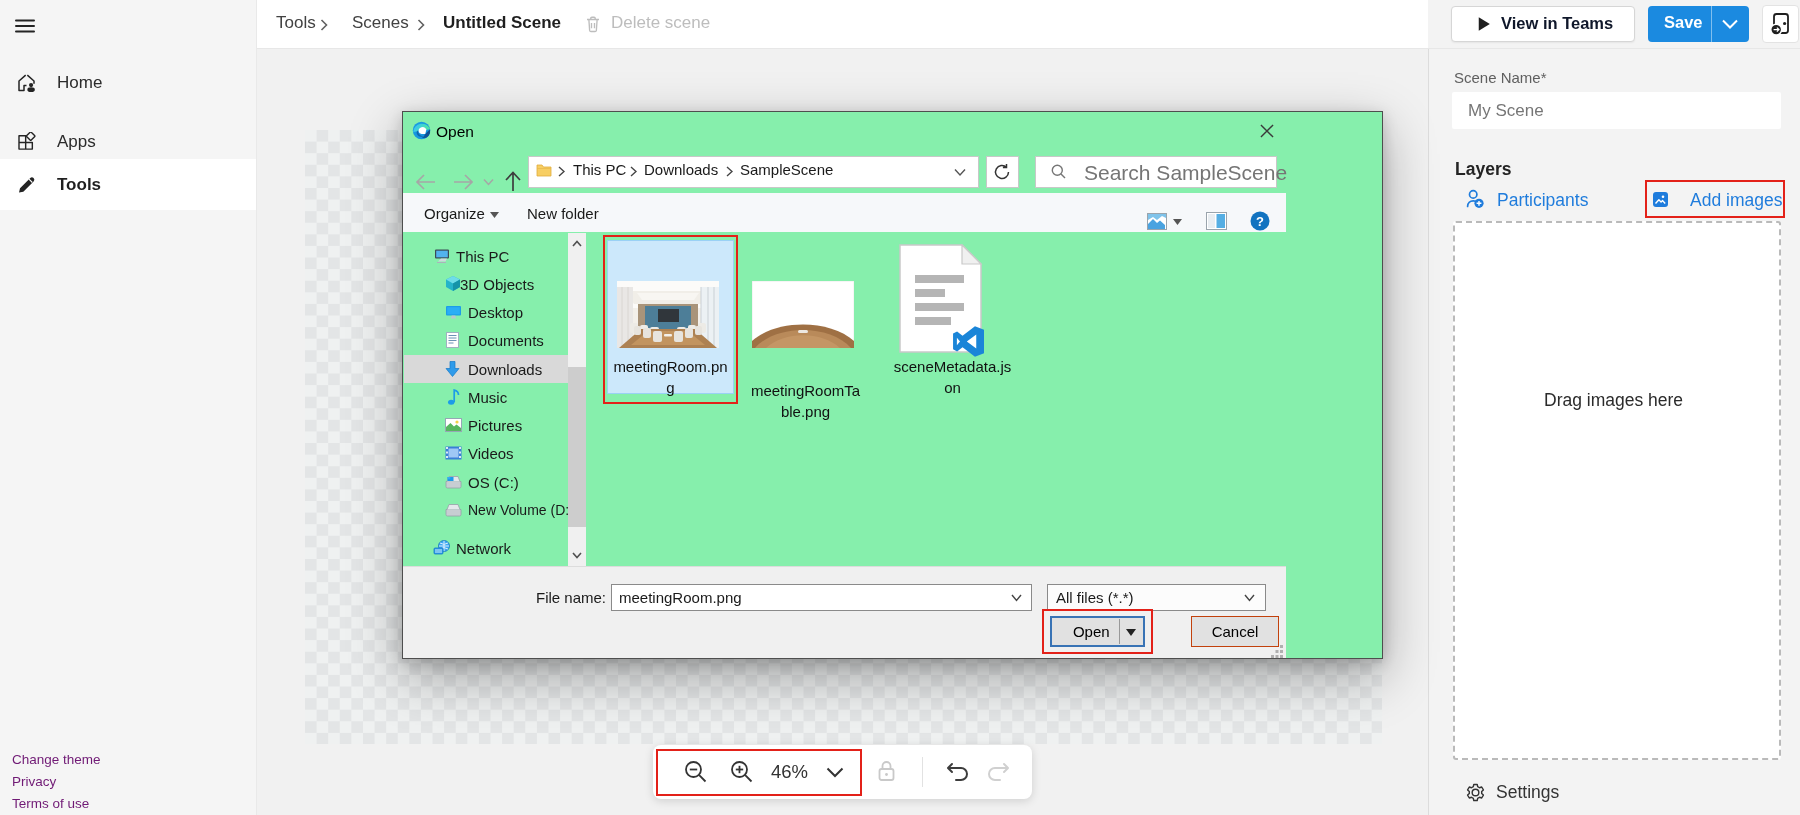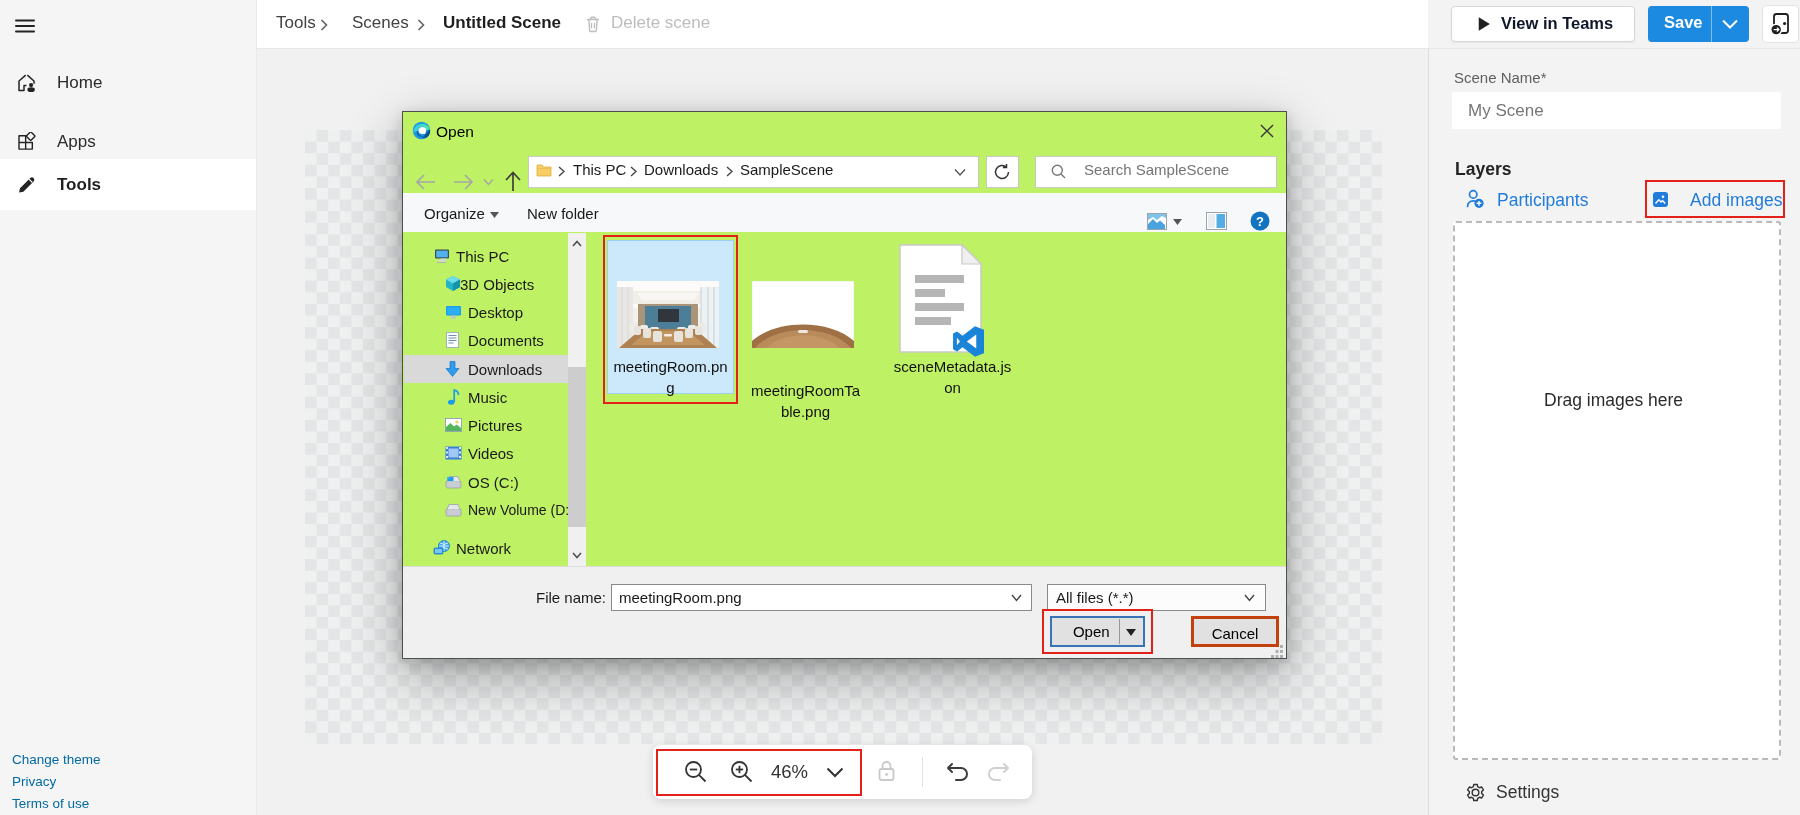--- a/index.html
+++ b/index.html
@@ -21,27 +21,27 @@
 
 #rpanel { left:1428px; top:49px; width:372px; height:766px; background:#f3f3f3; border-left:1px solid #dcdcdc; }
 
 
 #checker { left:305px; top:130px; width:1077px; height:614px;
   background:
   repeating-conic-gradient(#e3e5e6 0% 25%, #eff1f1 0% 50%) 0 0/23.2px 23.2px;
 }
 
 
-#dialog { left:402px; top:111px; width:885px; height:548px; background:#bef264; border:1px solid #4e4e4e;
+#dialog { left:402px; top:111px; width:981px; height:548px; background:#86efac; border:1px solid #4e4e4e;
   box-shadow:0 18px 50px rgba(0,0,0,.32), 0 4px 14px rgba(0,0,0,.18); font-size:15px; color:#1a1a1a; }
 #dlg-toolbar { left:0; top:81px; width:883px; height:39px; background:#f6f8fa; }
 #dlg-bottom { left:0; top:454px; width:883px; height:92px; background:#f0f0f0; border-top:1px solid #dcdcdc; }
 .ibox { position:absolute; background:#fff; border:1px solid #c8c8c8; }
 .combo { position:absolute; border:1px solid #8a8a8a; background:#fff; }
-.btn-g { position:absolute; background:#e1e1e1; border:3px solid #c2410c; text-align:center; font-size:15px; color:#000; }
+.btn-g { position:absolute; background:#e1e1e1; border:1px solid #c2410c; text-align:center; font-size:15px; color:#000; }
 
 
 .trow { position:absolute; left:1px; width:164px; height:28px; font-size:15px; color:#1a1a1a; }
 .trow span { position:absolute; top:50%; transform:translateY(-50%); white-space:nowrap; }
 .trow svg { position:absolute; top:50%; transform:translateY(-50%); }
 
 
 .red { position:absolute; border:2px solid #e32119; }
 
 
@@ -79,21 +79,21 @@
     </svg>
   <div class="lbl">Apps</div>
 </div>
 <div class="navrow" style="top:159px; background:#fff; height:51px;">
   <svg width="21" height="20" viewBox="0 0 24 24">
       <path d="M3 21 l1.2-5 L16.5 3.7 a2.8 2.8 0 0 1 4 4 L8.2 20 Z" fill="#242424"></path>
       <line x1="15" y1="5" x2="19" y2="9" stroke="#fff" stroke-width="1.3"></line>
     </svg>
   <div class="lbl" style="font-weight:bold; color:#1f1f1f;">Tools</div>
 </div>
-<div class="abs" style="left:12px; top:749px; font-size:13.5px; color:#0369a1; line-height:22px;">Change theme<br>Privacy<br>Terms of use</div>
+<div class="abs" style="left:12px; top:749px; font-size:13.5px; color:#701a75; line-height:22px;">Change theme<br>Privacy<br>Terms of use</div>
 
 <div class="abs" id="topbar"></div>
 <div class="abs" id="paneltopbg"></div>
 <div class="crumb" style="left:276px;">Tools</div>
 <svg class="abs" style="left:320px; top:19px;" width="8" height="12" viewBox="0 0 8 12">
     <path d="M1.5 1 L6.5 6 L1.5 11" fill="none" stroke="#616161" stroke-width="1.6"></path>
   </svg>
 <div class="crumb" style="left:352px;">Scenes</div>
 <svg class="abs" style="left:417px; top:19px;" width="8" height="12" viewBox="0 0 8 12">
     <path d="M1.5 1 L6.5 6 L1.5 11" fill="none" stroke="#616161" stroke-width="1.6"></path>
@@ -247,21 +247,21 @@
     </svg>
   <div class="ibox" style="left:583px; top:44px; width:33px; height:32px;"></div>
   <svg class="abs" style="left:590px; top:51px;" width="18" height="18" viewBox="0 0 18 18">
       <path d="M15.5 9 a6.5 6.5 0 1 1-2-4.7 M13.5 1 v3.6 h-3.6" fill="none" stroke="#333" stroke-width="1.5"></path>
     </svg>
   <div class="ibox" style="left:632px; top:44px; width:242px; height:32px;"></div>
   <svg class="abs" style="left:648px; top:52px;" width="15" height="15" viewBox="0 0 15 15">
       <circle cx="6.3" cy="6.3" r="5" fill="none" stroke="#767676" stroke-width="1.4"></circle>
       <line x1="10" y1="10" x2="14" y2="14" stroke="#767676" stroke-width="1.4"></line>
     </svg>
-  <div class="abs" style="left:681px; top:49px; font-size:15px; color:#757575;">Search SampleScene</div>
+  <div class="abs" style="left:681px; top:49px; font-size:21px; color:#757575;">Search SampleScene</div>
 
   <div class="abs" id="dlg-toolbar"></div>
   <div class="abs" style="left:21px; top:93px; font-size:15px; color:#1a1a1a;">Organize</div>
   <svg class="abs" style="left:87px; top:100px;" width="9" height="6" viewBox="0 0 9 6">
       <path d="M0 0 L4.5 6 L9 0 Z" fill="#555"></path>
     </svg>
   <div class="abs" style="left:124px; top:93px; font-size:15px; color:#1a1a1a;">New folder</div>
   <svg class="abs" style="left:744px; top:101px;" width="20" height="17" viewBox="0 0 20 17">
       <rect x="0.5" y="0.5" width="19" height="16" fill="#fff" stroke="#9aa4ac"></rect>
       <path d="M1 11 l5-5 4 4 3-2.5 5 4.5 v4 H1 z" fill="#4aa3e0"></path>

